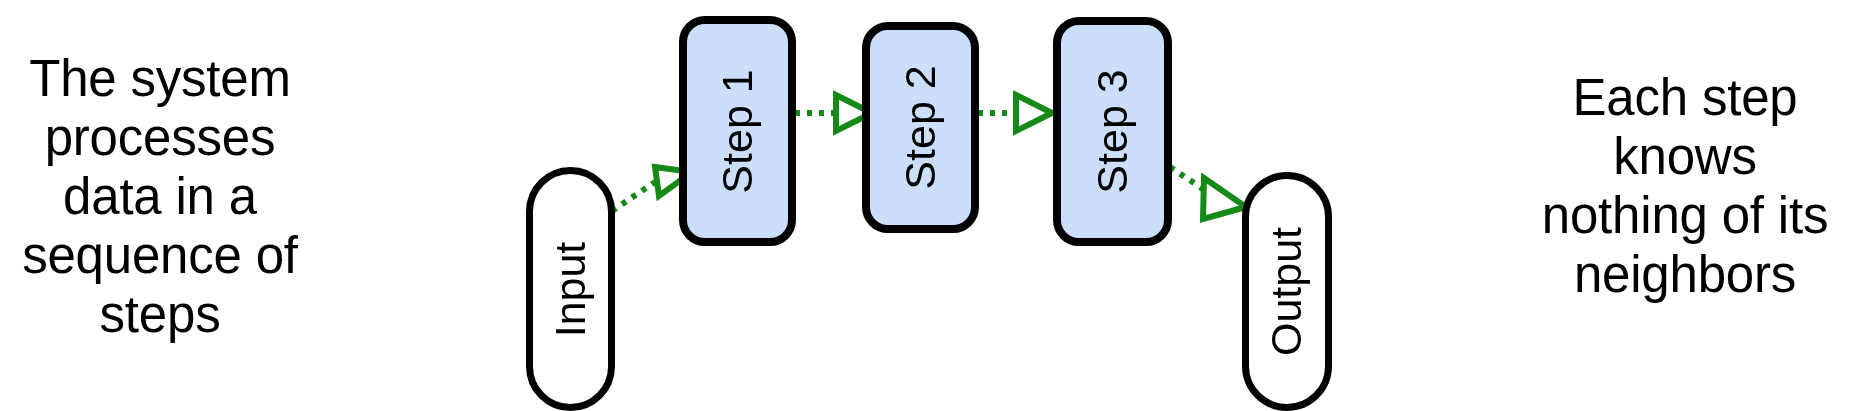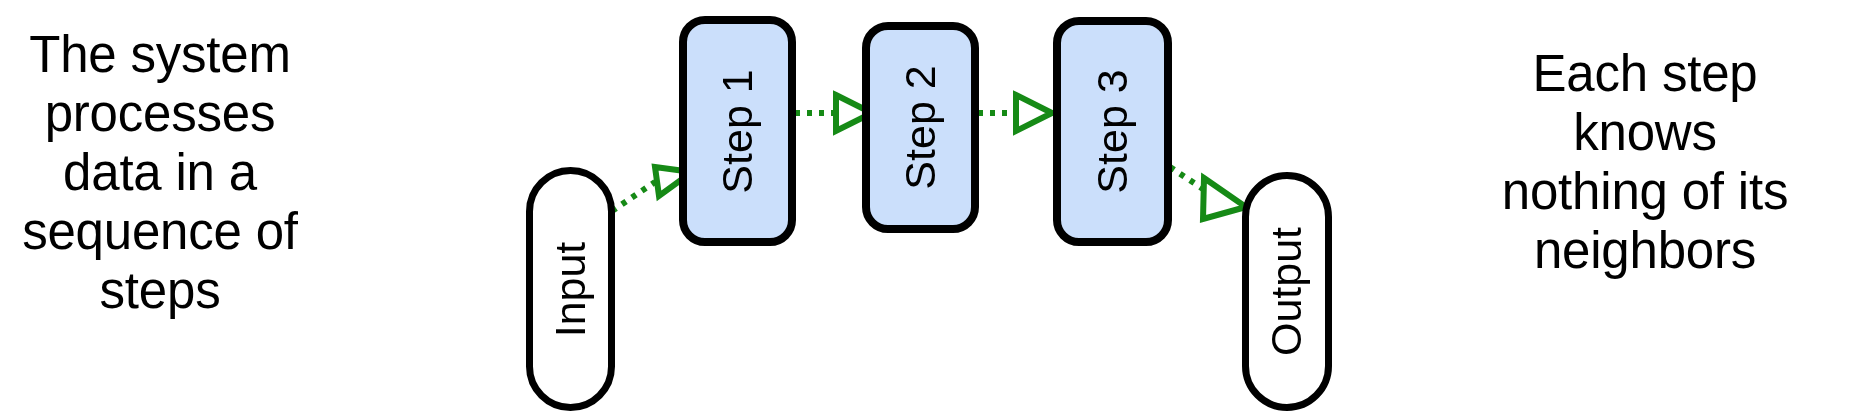--- a/index.html
+++ b/index.html
@@ -22,28 +22,29 @@
   
   .note {
     position: absolute;
     text-align: center;
     color: #000000;
     font-family: "Liberation Sans", sans-serif;
     font-size: 51px;
     line-height: 59px;
     white-space: pre-line;
     letter-spacing: -0.2px;
+    margin-top: 24px;
   }
   #note-left {
     left: 0px;
     top: 25px;
     width: 320px;
   }
   #note-right {
-    left: 1460px;
+    left: 1500px;
     top: 44px;
     width: 370px;
   }
 
   
   .node {
     position: absolute;
     box-sizing: border-box;
     display: flex;
     align-items: center;

